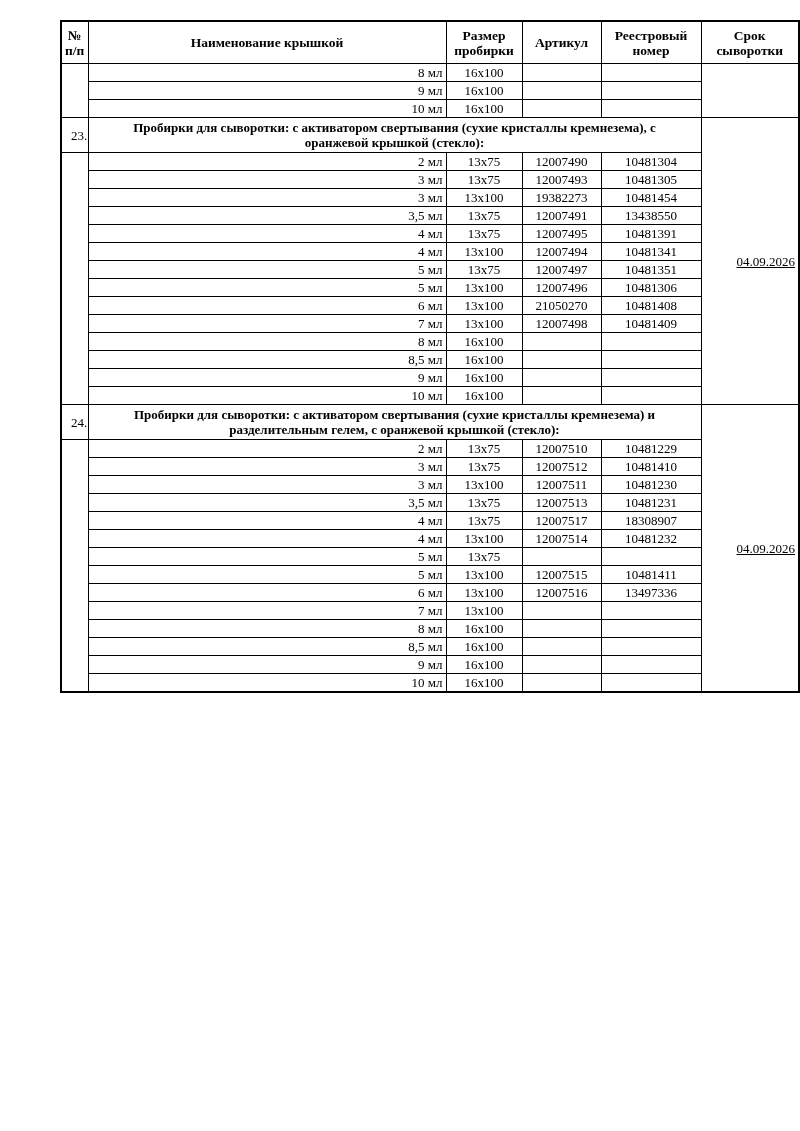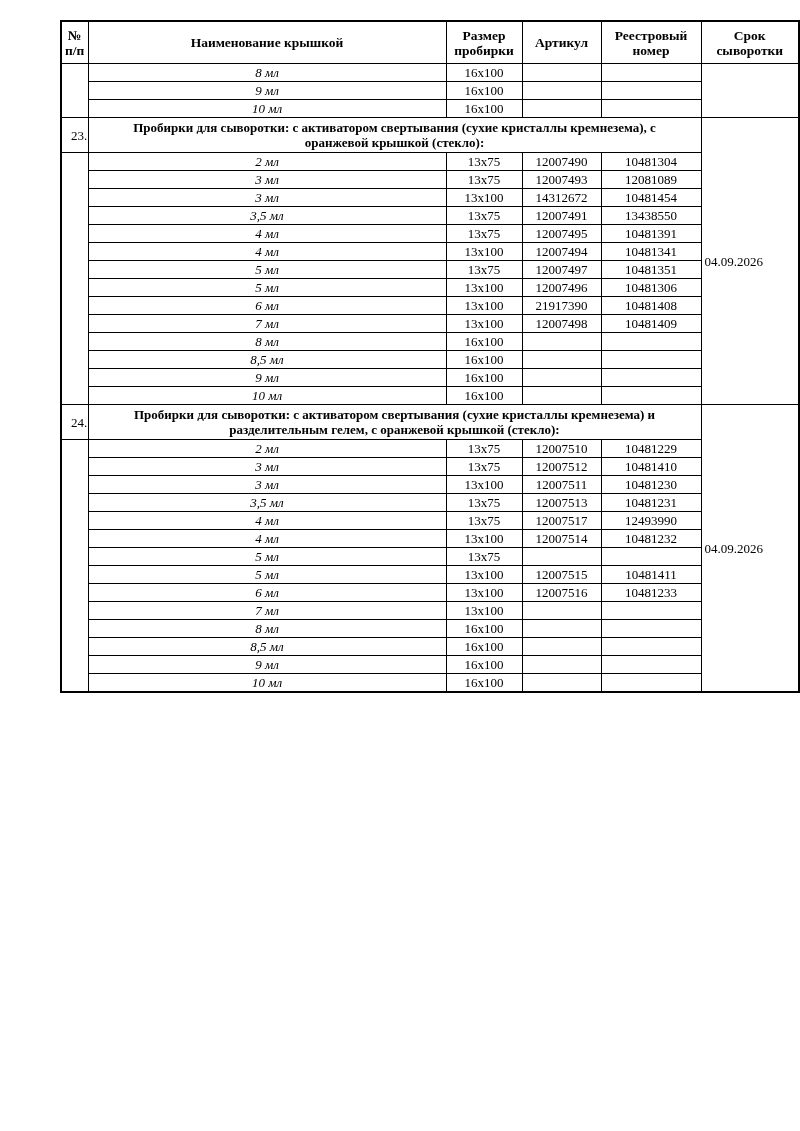--- a/index.html
+++ b/index.html
@@ -20,24 +20,24 @@
     overflow:hidden;
     vertical-align:middle;
   }
   .doc-table th{
     font-weight:bold;text-align:center;font-size:13.5px;
     height:37px;padding:2px 1px;
   }
   tr.data-row{height:17px;}
   tr.section-row{height:35px;}
   td.c{text-align:center;padding:1px 1px;}
-  td.name{text-align:center;font-style:italic;}
+  td.name{text-align:right;}
   td.section-number{text-align:center;vertical-align:middle;padding:1px 9px;}
   td.section-title{font-weight:bold;text-align:center;padding:1px 18px;}
-  td.validity{text-align:left;vertical-align:middle;}
+  td.validity{text-align:right;vertical-align:middle;text-decoration:underline;}
   td.numspan{padding:0;}
 </style>
 </head>
 <body>
 
 <table class="doc-table">
   <colgroup>
     <col style="width:27px">
       <col style="width:358px">
       <col style="width:76px">
@@ -85,26 +85,26 @@
       <td class="numspan" rowspan="14"></td>
       <td class="name">2 мл</td>
       <td class="c">13x75</td>
       <td class="c">12007490</td>
       <td class="c">10481304</td>
     </tr>
     <tr class="data-row">
       <td class="name">3 мл</td>
       <td class="c">13x75</td>
       <td class="c">12007493</td>
-      <td class="c">12081089</td>
-    </tr>
-    <tr class="data-row">
-      <td class="name">3 мл</td>
-      <td class="c">13x100</td>
-      <td class="c">14312672</td>
+      <td class="c">10481305</td>
+    </tr>
+    <tr class="data-row">
+      <td class="name">3 мл</td>
+      <td class="c">13x100</td>
+      <td class="c">19382273</td>
       <td class="c">10481454</td>
     </tr>
     <tr class="data-row">
       <td class="name">3,5 мл</td>
       <td class="c">13x75</td>
       <td class="c">12007491</td>
       <td class="c">13438550</td>
     </tr>
     <tr class="data-row">
       <td class="name">4 мл</td>
@@ -126,21 +126,21 @@
     </tr>
     <tr class="data-row">
       <td class="name">5 мл</td>
       <td class="c">13x100</td>
       <td class="c">12007496</td>
       <td class="c">10481306</td>
     </tr>
     <tr class="data-row">
       <td class="name">6 мл</td>
       <td class="c">13x100</td>
-      <td class="c">21917390</td>
+      <td class="c">21050270</td>
       <td class="c">10481408</td>
     </tr>
     <tr class="data-row">
       <td class="name">7 мл</td>
       <td class="c">13x100</td>
       <td class="c">12007498</td>
       <td class="c">10481409</td>
     </tr>
     <tr class="data-row">
       <td class="name">8 мл</td>
@@ -194,21 +194,21 @@
     <tr class="data-row">
       <td class="name">3,5 мл</td>
       <td class="c">13x75</td>
       <td class="c">12007513</td>
       <td class="c">10481231</td>
     </tr>
     <tr class="data-row">
       <td class="name">4 мл</td>
       <td class="c">13x75</td>
       <td class="c">12007517</td>
-      <td class="c">12493990</td>
+      <td class="c">18308907</td>
     </tr>
     <tr class="data-row">
       <td class="name">4 мл</td>
       <td class="c">13x100</td>
       <td class="c">12007514</td>
       <td class="c">10481232</td>
     </tr>
     <tr class="data-row">
       <td class="name">5 мл</td>
       <td class="c">13x75</td>
@@ -218,21 +218,21 @@
     <tr class="data-row">
       <td class="name">5 мл</td>
       <td class="c">13x100</td>
       <td class="c">12007515</td>
       <td class="c">10481411</td>
     </tr>
     <tr class="data-row">
       <td class="name">6 мл</td>
       <td class="c">13x100</td>
       <td class="c">12007516</td>
-      <td class="c">10481233</td>
+      <td class="c">13497336</td>
     </tr>
     <tr class="data-row">
       <td class="name">7 мл</td>
       <td class="c">13x100</td>
       <td class="c"></td>
       <td class="c"></td>
     </tr>
     <tr class="data-row">
       <td class="name">8 мл</td>
       <td class="c">16x100</td>

